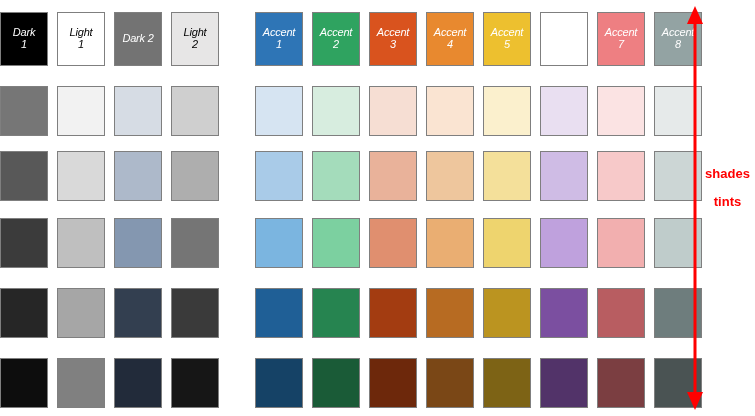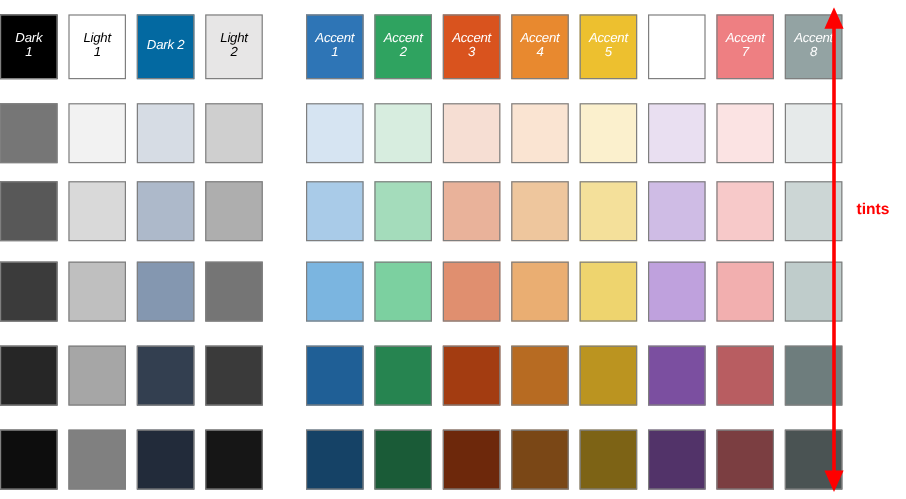--- a/index.html
+++ b/index.html
@@ -113,21 +113,21 @@
     <div class="row row-header" style="top:4px;">
       <div class="col-group">
         <div class="swatch" style="background: rgb(0, 0, 0); color: rgb(255, 255, 255); border-color: rgb(127, 127, 127);">
           <span class="swatch-label">Dark
 1</span>
         </div>
         <div class="swatch" style="background: rgb(255, 255, 255); color: rgb(0, 0, 0); border-color: rgb(127, 127, 127);">
           <span class="swatch-label">Light
 1</span>
         </div>
-        <div class="swatch" style="background: #0369a1; color: rgb(255, 255, 255); border-color: rgb(127, 127, 127);">
+        <div class="swatch" style="background: #737373; color: rgb(255, 255, 255); border-color: rgb(127, 127, 127);">
           <span class="swatch-label">Dark 2</span>
         </div>
         <div class="swatch" style="background: rgb(231, 230, 230); color: rgb(0, 0, 0); border-color: rgb(127, 127, 127);">
           <span class="swatch-label">Light
 2</span>
         </div>
       </div>
       <div class="group-gap"></div>
       <div class="col-group">
         <div class="swatch" style="background: rgb(46, 117, 182); color: rgb(255, 255, 255); border-color: rgb(127, 127, 127);">
@@ -267,16 +267,17 @@
 
   <div class="arrow-wrap">
     <svg width="26" height="404" viewBox="0 0 26 404">
       <line x1="13" y1="10" x2="13" y2="394" stroke="#ff0000" stroke-width="3"></line>
       <polygon points="13,0 5,18 21,18" fill="#ff0000"></polygon>
       <polygon points="13,404 5,386 21,386" fill="#ff0000"></polygon>
     </svg>
   </div>
 
   <div class="annotation">
+    <span>shades</span>
     <span>tints</span>
   </div>
 
 </div>
 
 </body></html>

